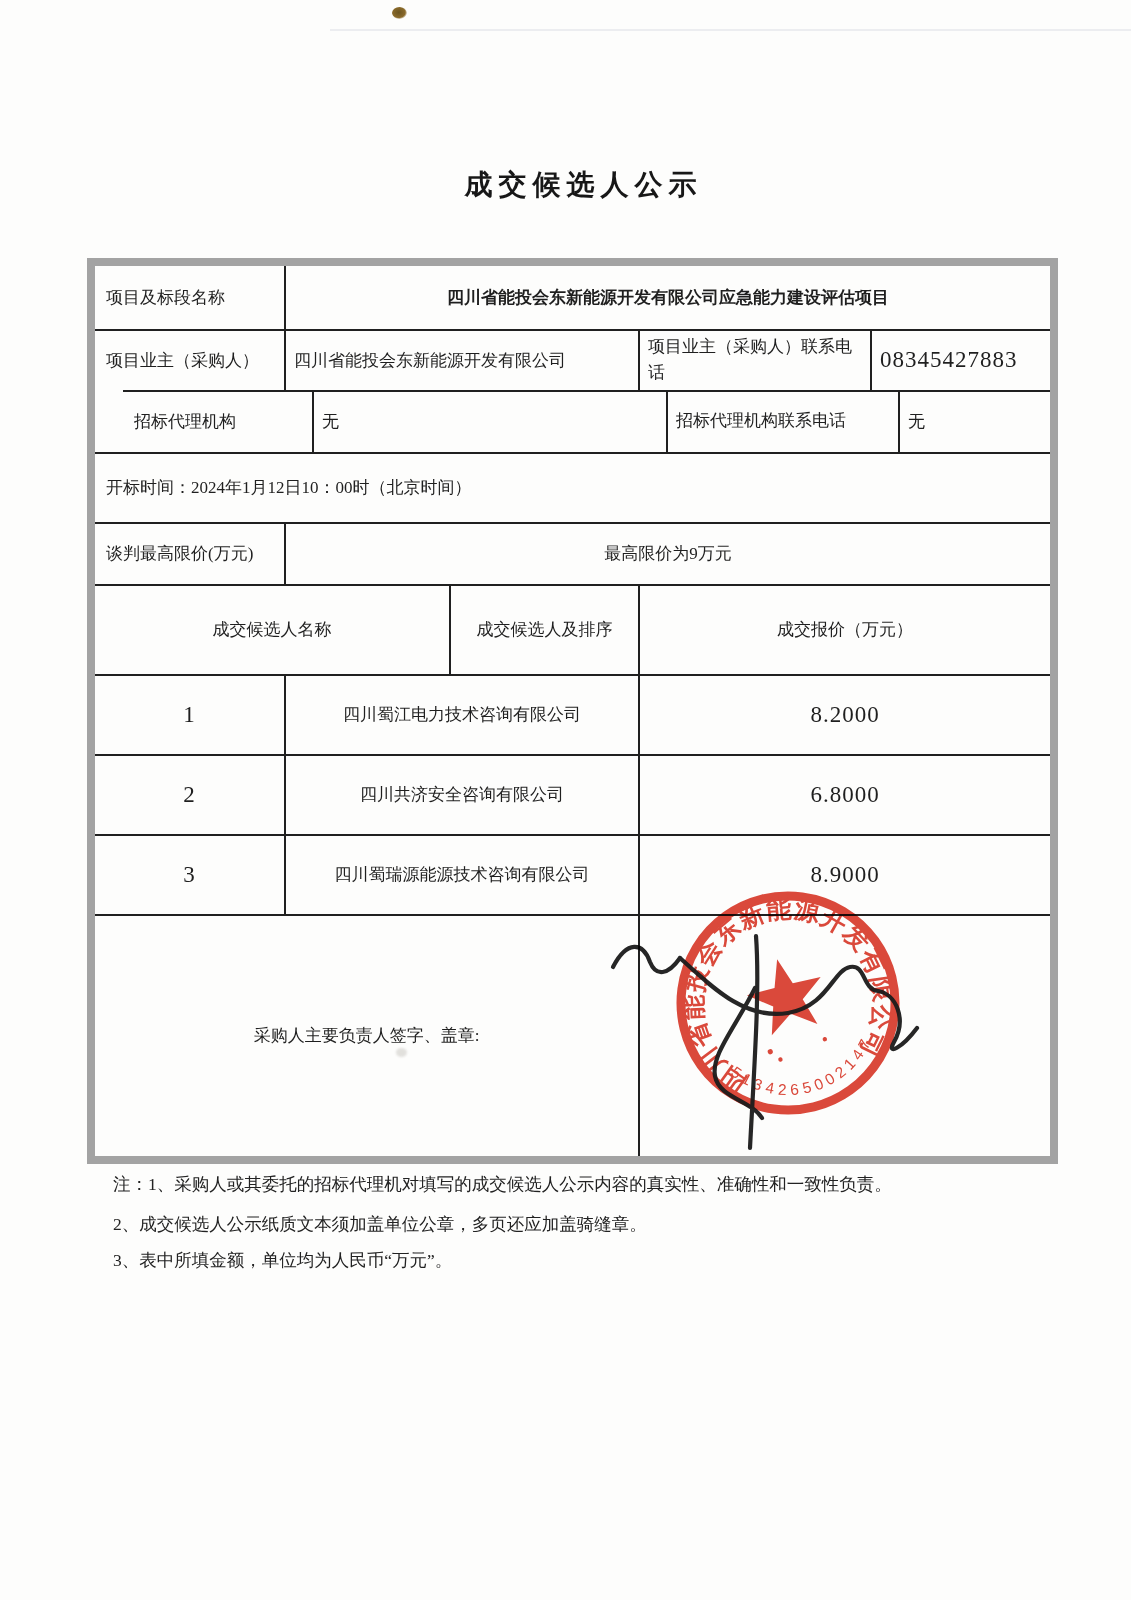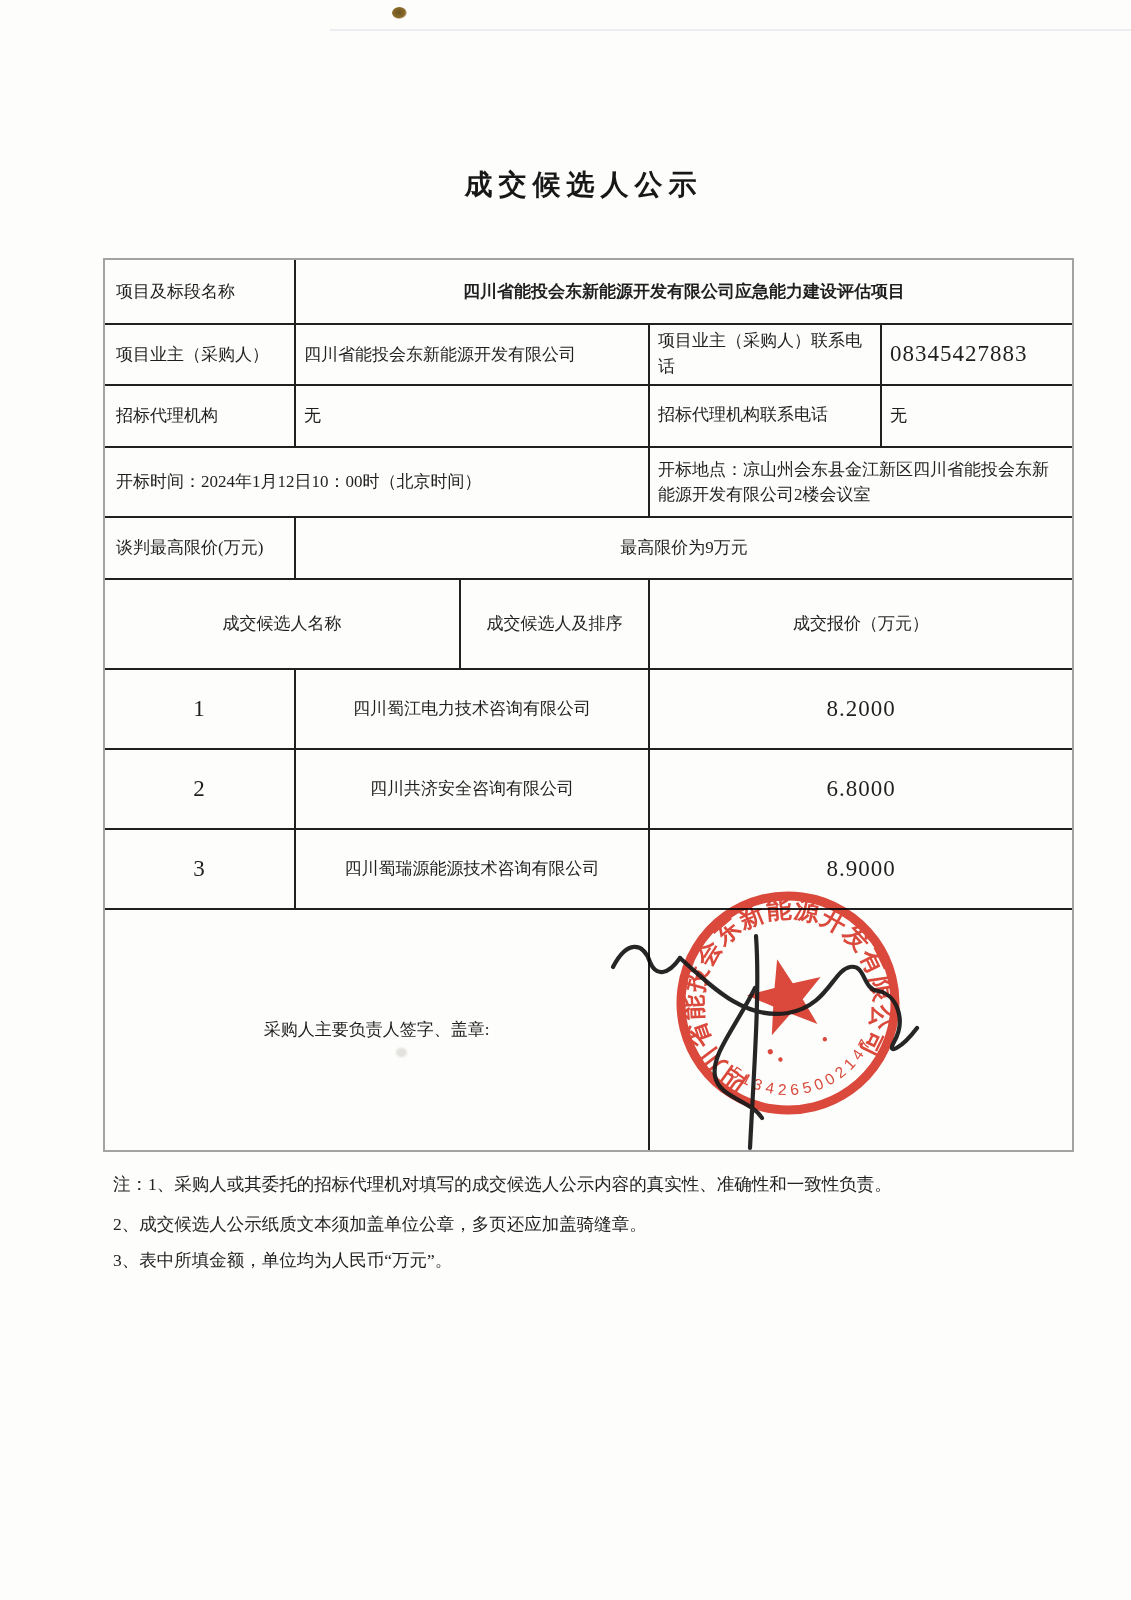--- a/index.html
+++ b/index.html
@@ -28,22 +28,22 @@
   }
   .doc-title {
     position:absolute; top:166px; left:0; right:0;
     text-align:center;
     font-size:28px; font-weight:bold; letter-spacing:6px;
     transform:translateX(18px);
     color:#171717;
     font-family:"Liberation Sans", sans-serif;
   }
   .bid-table {
-    position:absolute; left:103px; top:258px; width:971px;
-    border:2px solid #a3a3a3;
+    position:absolute; left:87px; top:258px; width:971px;
+    border:8px solid #a3a3a3;
     font-size:17px;
   }
   .trow { display:flex; border-top:2px solid #202020; }
   .trow:first-child { border-top:none; }
   .cell {
     border-left:2px solid #202020;
     display:flex; align-items:center;
     padding:4px 8px;
     line-height:1.5;
   }
@@ -51,21 +51,21 @@
   .c-label { padding-left:11px; }
   .c-center { justify-content:center; text-align:center; }
   .bold { font-weight:bold; }
   .w-a { width:189px; flex:none; }
   .w-b { width:354px; flex:none; }
   .w-c { width:232px; flex:none;font-family:Liberation Mono, monospace; }
   .w-l { width:543px; flex:none; }
   .w-flex { flex:1; }
   .h-r1 { height:63px; }
   .h-r2 { height:61px; }
-  .h-r3 { height:62px; }
+  .h-r3 { height:62px;margin-left:28px; }
   .h-r4 { height:70px; }
   .h-r5 { height:62px; }
   .h-r6 { height:90px; }
   .h-cand { height:80px; }
   .h-sig { height:242px; }
   .num { font-family:"Liberation Serif", serif; letter-spacing:1px; font-size:23px; }
   .notes { position:absolute; left:113px; width:920px; font-size:17.5px; color:#222; }
   .note-line { position:absolute; left:0; white-space:nowrap; }
   .n1 { top:0; }
   .n2 { top:40px; }
@@ -105,21 +105,20 @@
 
     <div class="trow h-r3">
       <div class="cell c-label w-a">招标代理机构</div>
       <div class="cell w-b">无</div>
       <div class="cell w-c">招标代理机构联系电话</div>
       <div class="cell w-flex">无</div>
     </div>
 
     <div class="trow h-r4">
       <div class="cell c-label w-l">开标时间：2024年1月12日10：00时（北京时间）</div>
-      <div class="cell w-flex">开标地点：凉山州会东县金江新区四川省能投会东新能源开发有限公司2楼会议室</div>
     </div>
 
     <div class="trow h-r5">
       <div class="cell c-label w-a">谈判最高限价(万元)</div>
       <div class="cell c-center w-flex">最高限价为9万元</div>
     </div>
 
     <div class="trow h-r6">
       <div class="cell c-center w-b">成交候选人名称</div>
       <div class="cell c-center w-a">成交候选人及排序</div>

